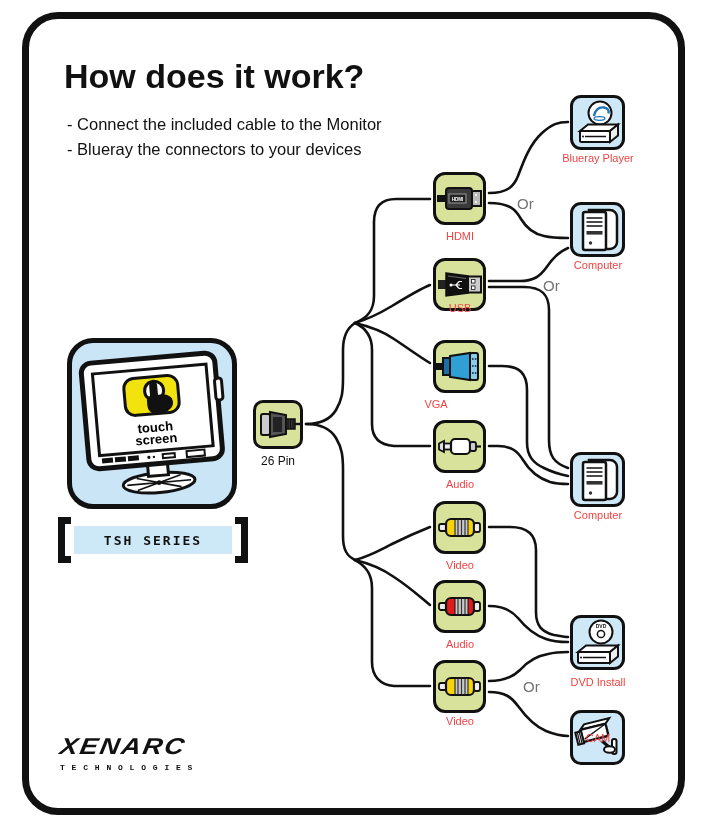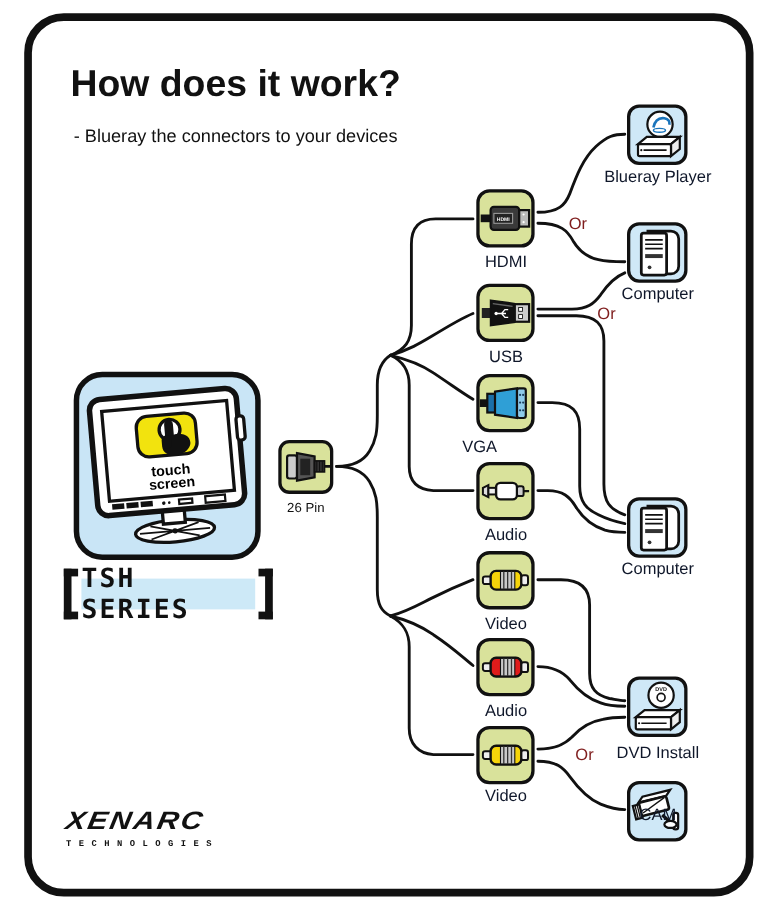--- a/index.html
+++ b/index.html
@@ -24,54 +24,55 @@
   .lines-svg path{fill:none;stroke:var(--line-black);stroke-width:2.6;stroke-linecap:round;stroke-linejoin:round;}
   .monitor-card{position:absolute;left:67px;top:338px;width:170px;height:171px;box-sizing:border-box;
         background:var(--monitor-panel-blue);border:5px solid #111;border-radius:26px;
         display:flex;align-items:center;justify-content:center;}
   .tsh-wrap{position:absolute;left:58px;top:517px;display:flex;align-items:center;}
   .bracket{width:13px;height:46px;box-sizing:border-box;border:7px solid #111;}
   .bracket.l{border-right:none;}
   .bracket.r{border-left:none;}
   .tsh-band{width:158px;height:28px;margin:0 3px;background:var(--series-band-blue);
         display:flex;align-items:center;justify-content:center;
-        font-family:"DejaVu Sans Mono",monospace;font-weight:bold;font-size:24px;letter-spacing:2px;}
+        font-family:"DejaVu Sans Mono",monospace;font-weight:bold;font-size:13px;letter-spacing:2px;}
   .pin-box{position:absolute;left:253px;top:400px;width:50px;height:49px;box-sizing:border-box;
         background:var(--connector-box-green);border:3px solid #111;border-radius:10px;
         display:flex;align-items:center;justify-content:center;}
   .pin-label{position:absolute;left:238px;top:454px;width:80px;text-align:center;font-size:12px;}
   .conn-box{position:absolute;left:433px;width:53px;height:53px;box-sizing:border-box;
         background:var(--connector-box-green);border:3px solid #111;border-radius:12px;
         display:flex;align-items:center;justify-content:center;}
   .dev-box{position:absolute;left:570px;width:55px;height:55px;box-sizing:border-box;
         background:var(--device-box-blue);border:3px solid #111;border-radius:11px;
         display:flex;align-items:center;justify-content:center;}
-  .lbl{position:absolute;text-align:center;font-size:15px;color:#0f172a;}
+  .lbl{position:absolute;text-align:center;font-size:11px;color:#ef4444;}
   .conn-lbl{width:90px;margin-left:-18px;}
   .dev-lbl{width:130px;}
-  .or{position:absolute;font-size:15px;color:#7f1d1d;}
+  .or{position:absolute;font-size:15px;color:#737373;}
   .logo{position:absolute;left:60px;top:731px;width:186px;}
   .logo-name{font-size:27px;font-weight:bold;font-style:italic;letter-spacing:2px;
         transform:skewX(-10deg) scaleY(0.85);transform-origin:left center;}
   .logo-sub{font-size:8px;font-weight:bold;letter-spacing:6.8px;margin-top:1px;font-family:Liberation Mono, monospace;}
   .fill-yel{fill:var(--touch-button-yellow);}
   .fill-rca-y{fill:var(--rca-yellow);}
   .fill-rca-r{fill:var(--rca-red);}
   .fill-vga{fill:var(--vga-blue);}
 </style>
 </head>
 <body>
 
 <div class="stage">
 
   <div class="frame"></div>
 
   <div class="title">How does it work?</div>
 
   <div class="bullets">
+    <div>-  Connect the included cable to the Monitor</div>
     <div>-  Blueray the connectors to your devices</div>
   </div>
 
   <svg class="lines-svg" width="706" height="827">
 
     <path d="M306,424 C320,424 330,420 336,410 C342,400 343,392 343,378 L343,350 C343,336 347,328 355,323"></path>
     <path d="M306,424 C320,424 330,428 336,438 C342,448 343,456 343,470 L343,536 C343,550 347,556 355,560"></path>
 
     <path d="M355,323 C368,318 374,310 374,296 L374,222 C374,206 382,199 396,199 L430,199"></path>
     <path d="M355,323 C372,318 382,312 392,306 C410,295 420,289 430,285"></path>
@@ -167,21 +168,21 @@
       <path d="M2,19 h8 v9 H2 z" fill="#222"></path>
       <path d="M10,12 L32,15 L32,32 L10,35 z" fill="#111" stroke="#111" stroke-width="1.5"></path>
       <path d="M12,15 L30,17.5" stroke="#666" stroke-width="1.2"></path>
       <circle cx="15" cy="24" r="1.5" fill="#fff"></circle>
       <path d="M15,24 h9 M20,24 l3,-3.5 h3 M20,24 l3,3.5 h3" stroke="#fff" stroke-width="1.2" fill="none"></path>
       <rect x="32" y="15.5" width="13" height="16" fill="#ccc" stroke="#111" stroke-width="2"></rect>
       <rect x="35.5" y="18.5" width="3.5" height="3.5" fill="#fff" stroke="#111" stroke-width="0.8"></rect>
       <rect x="35.5" y="25" width="3.5" height="3.5" fill="#fff" stroke="#111" stroke-width="0.8"></rect>
     </svg>
   </div>
-  <div class="lbl conn-lbl" style="left:433px;top:316px">USB</div>
+  <div class="lbl conn-lbl" style="left:433px;top:302px">USB</div>
 
   <div class="conn-box" style="top:340px">
     <svg width="47" height="47" viewBox="0 0 47 47">
       <rect x="0" y="20" width="8" height="7" fill="#111"></rect>
       <rect x="7" y="15" width="8" height="17" fill="#1b6fa8" stroke="#111" stroke-width="2"></rect>
       <path d="M14,13 L34,10 L34,37 L14,34 z" class="fill-vga" stroke="#111" stroke-width="2"></path>
       <rect x="34" y="10" width="8" height="27" rx="2" fill="#8ecbea" stroke="#111" stroke-width="2"></rect>
       <circle cx="36.8" cy="16" r="1" fill="#1b3f5e"></circle>
         <circle cx="39.6" cy="16" r="1" fill="#1b3f5e"></circle>
       <circle cx="36.8" cy="23" r="1" fill="#1b3f5e"></circle>

